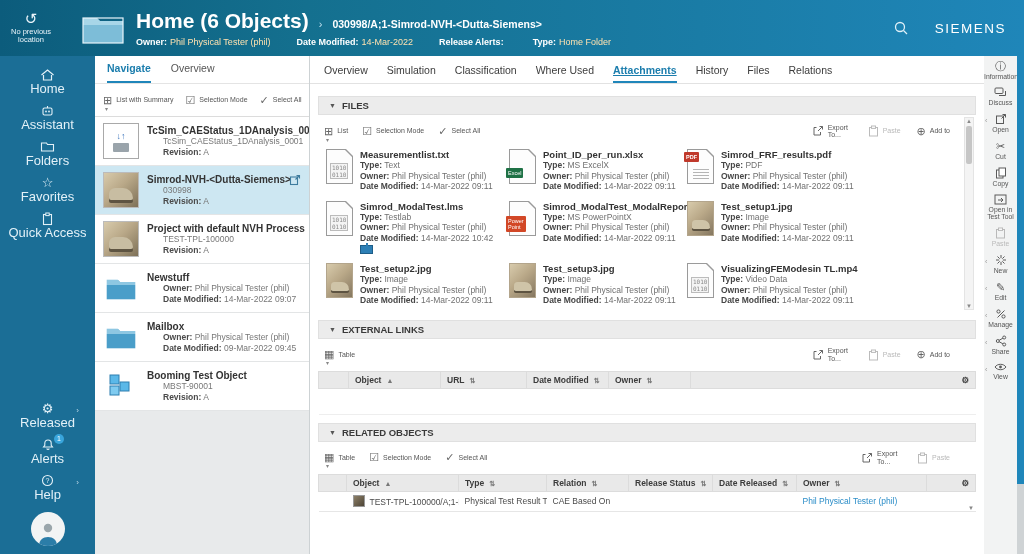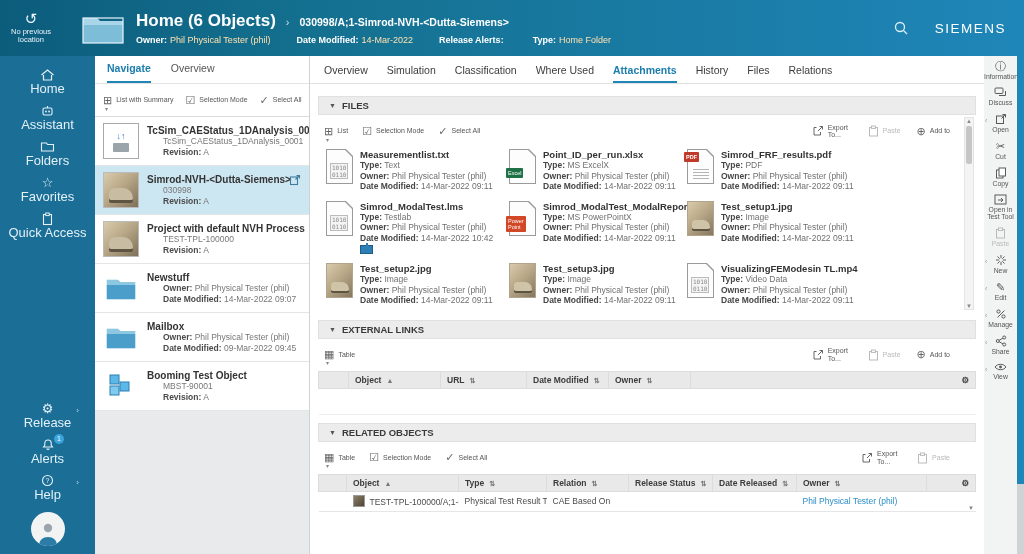--- a/index.html
+++ b/index.html
@@ -9,21 +9,21 @@
   
   .hdr { position:absolute; top:0; left:0; width:1024px; height:56px;
          background:linear-gradient(90deg,#0c5c7c 0%, #14708f 30%, #1f86b9 100%);
          display:flex; align-items:center; color:#fff; z-index:5; }
   .backbtn { width:62px; text-align:center; color:#eaf4fa; cursor:pointer; }
   .backbtn .bicon { font-size:15px; line-height:14px; }
   .backbtn .blabel { font-size:7.5px; line-height:8px; margin-top:2px; }
   .crumbthumb { width:46px; height:36px; margin:0 10px 0 18px; }
   .titleblock { display:flex; flex-direction:column; }
   .titlerow { display:flex; align-items:baseline; gap:10px; }
-  .pgtitle { font-size:17px; font-weight:bold; }
+  .pgtitle { font-size:21px; font-weight:bold; }
   .crumbsep { font-size:11px; color:#bfe0ef; }
   .crumbitem { font-size:10.5px; font-weight:bold; color:#fff; cursor:pointer; }
   .proprow { display:flex; gap:26px; margin-top:4px; font-size:9px; }
   .prop b { color:#ffffff; font-weight:bold; }
   .prop span { color:#ffe2b0; margin-left:3px; }
   .hdr-right { margin-left:auto; display:flex; align-items:center; gap:26px; padding-right:18px; }
   .searchbtn { cursor:pointer; }
   .brand { font-size:13.5px; font-weight:normal; letter-spacing:1.5px; }
 
   
@@ -67,21 +67,21 @@
                  width:36px; height:36px; position:relative; }
   .thumb-photo::after { content:""; position:absolute; left:5px; bottom:7px; width:24px; height:12px;
                  background:#c8bda2; border-radius:6px 10px 2px 2px; box-shadow:0 3px 0 #5e5442; }
   .thumb-analysis { border:1px solid #a9a9a9; background:#fff; flex-direction:column; font-size:9px; color:#4178be; }
   .thumb-analysis .agrey { width:16px; height:9px; background:#9aa4ab; margin-top:2px; border-radius:1px; }
 
   
   .content { position:absolute; left:310px; top:56px; width:674px; height:498px; background:#fff; overflow:hidden; }
   .ctabs { height:28px; display:flex; gap:19px; padding-left:14px; border-bottom:1px solid #e2e2e2; background:#fff; }
   .ctab { font-size:10.5px; color:#3c3c3c; padding-top:8px; cursor:pointer; }
-  .ctab.active { color:#1b7dad; font-weight:bold; border-bottom:2px solid #1f86ba; }
+  .ctab.active { color:#1b7dad; font-weight:bold; border-bottom:2px solid #1f86ba;text-decoration:underline; }
   .sections { padding:12px 8px 0 8px; }
   .sechdr { height:19px; background:#ececec; border:1px solid #e0e0e0; display:flex; align-items:center;
             padding-left:10px; font-size:9.5px; font-weight:bold; color:#3a3a3a; cursor:pointer; }
   .sechdr .tri { font-size:7px; margin-right:6px; color:#555; }
   .sectools { height:32px; display:flex; align-items:center; gap:14px; padding-left:6px; position:relative; }
   .sectools .right { margin-left:auto; display:flex; gap:16px; padding-right:26px; }
   .tbtn { display:flex; align-items:center; gap:4px; cursor:pointer; }
   .tbtn .tlabel { font-size:7px; line-height:7.5px; color:#555; }
   .tbtn.disabled .tlabel { color:#b9b9b9; }
 
@@ -221,21 +221,21 @@
             <rect x="4.8" y="1" width="3.4" height="2.6" fill="#1b6e96" stroke="#e3f1f8" stroke-width="1"></rect>
           </svg>
       </span>
       <span class="rlabel">Quick Access</span>
     </div>
 
     <div class="rail-bottom">
       <div class="railitem">
         <span class="ricon">⚙</span>
         <span class="railchev">›</span>
-        <span class="rlabel">Release</span>
+        <span class="rlabel">Released</span>
       </div>
       <div class="railitem">
         <span class="ricon">
           <svg width="14" height="14" viewBox="0 0 14 14" style="margin:0 auto">
               <path d="M7 2c2 0 3.2 1.4 3.2 3.2v2L11.5 9h-9l1.3-1.8v-2C3.8 3.4 5 2 7 2z" fill="none" stroke="#e3f1f8" stroke-width="1.1"></path>
               <path d="M5.7 10.5a1.4 1.4 0 0 0 2.6 0" fill="none" stroke="#e3f1f8" stroke-width="1.1"></path>
             </svg>
         </span>
         <span class="badge">1</span>
         <span class="rlabel">Alerts</span>

